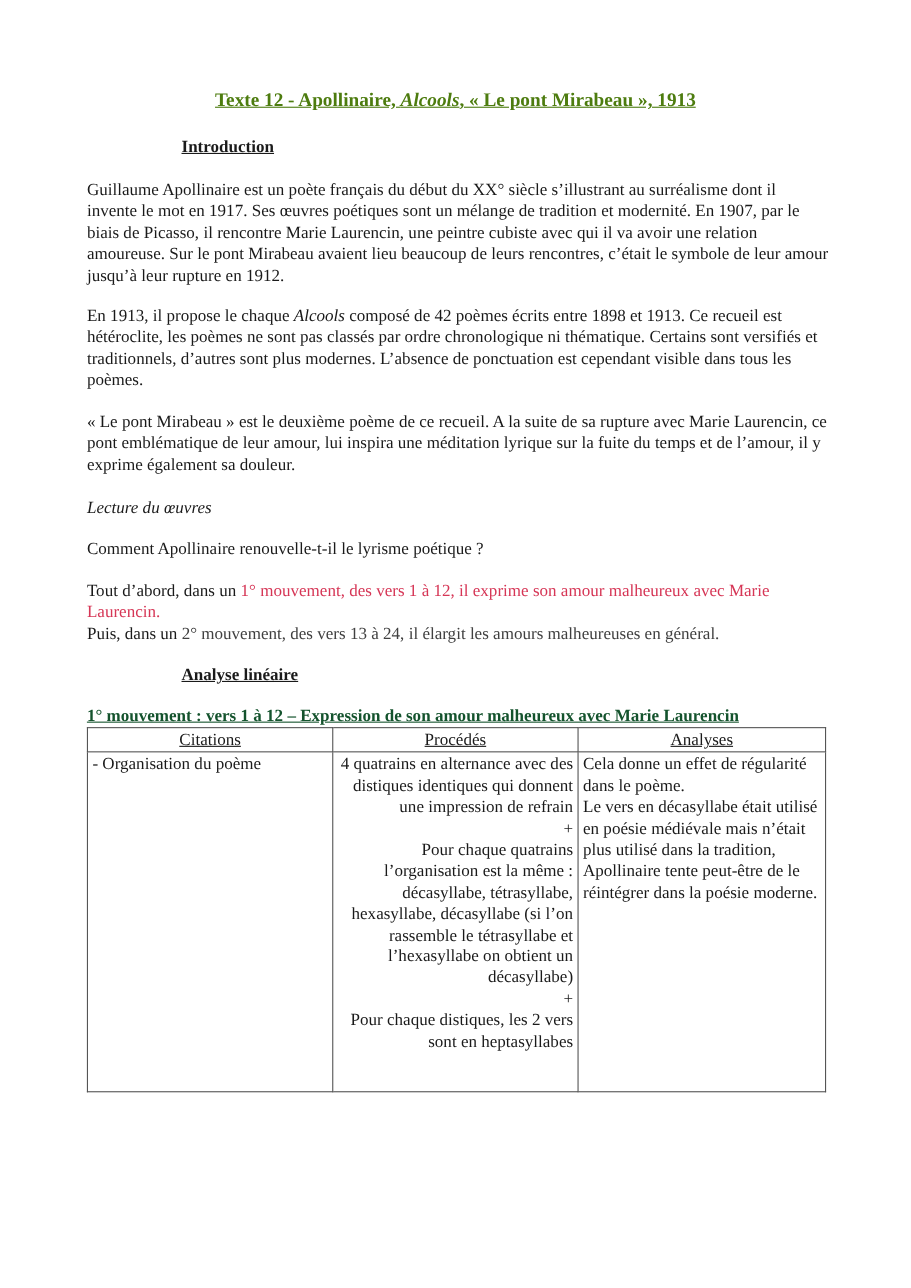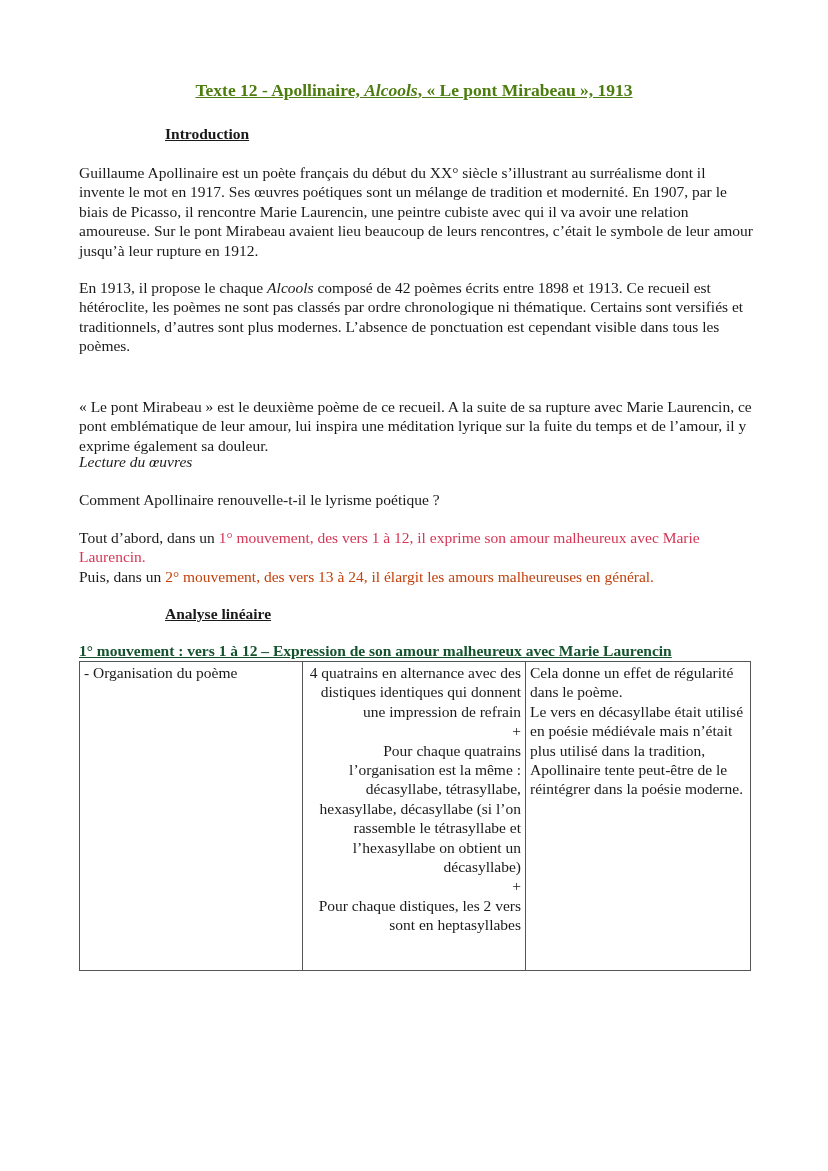--- a/index.html
+++ b/index.html
@@ -14,21 +14,21 @@
     font-weight: bold; font-size: 17.5px; color: #4d7c0f; text-decoration: underline;
   }
   .title i { font-style: italic; }
   .heading {
     position: absolute; left: 50px; font-weight: bold; font-size: 15.5px;
     text-decoration: underline; color: #1a1a1a; margin-left: 36px;
   }
   .para { position: absolute; left: 0; width: 675px; line-height: 19.4px; margin: 0; }
   .para i { font-style: italic; }
   .red { color: #d63656; }
-  .green { color: #c2410c; }
+  .green { color: #404040; }
   .mvt-title {
     position: absolute; left: 0; top: 642px; font-weight: bold; font-size: 15.5px;
     color: #14532d; text-decoration: underline; white-space: nowrap;
   }
   table.analysis {
     position: absolute; left: 0; top: 661px; width: 671px;
     border-collapse: collapse; table-layout: fixed; font-size: 15.5px;
   }
   table.analysis td, table.analysis th {
     border: 1px solid #555; vertical-align: top; padding: 1px 4px;
@@ -47,41 +47,46 @@
 <div class="page">
 
   <div class="title"><span>Texte 12 - Apollinaire, </span><i>Alcools</i><span>, « Le pont Mirabeau », 1913</span></div>
 
   <div class="heading" style="top:125px;">Introduction</div>
 
   <p class="para" style="top:163px;">Guillaume Apollinaire est un poète français du début du XX° siècle s’illustrant au surréalisme dont il invente le mot en 1917. Ses œuvres poétiques sont un mélange de tradition et modernité. En 1907, par le biais de Picasso, il rencontre Marie Laurencin, une peintre cubiste avec qui il va avoir une relation amoureuse. Sur le pont Mirabeau avaient lieu beaucoup de leurs rencontres, c’était le symbole de leur amour jusqu’à leur rupture en 1912.</p>
 
   <p class="para" style="top:278px;"><span>En 1913, il propose le chaque </span><i>Alcools</i><span> composé de 42 poèmes écrits entre 1898 et 1913. Ce recueil est hétéroclite, les poèmes ne sont pas classés par ordre chronologique ni thématique. Certains sont versifiés et traditionnels, d’autres sont plus modernes. L’absence de ponctuation est cependant visible dans tous les poèmes.</span></p>
 
-  <p class="para" style="top:374px;margin-top:23px;">« Le pont Mirabeau » est le deuxième poème de ce recueil. A la suite de sa rupture avec Marie Laurencin, ce pont emblématique de leur amour, lui inspira une méditation lyrique sur la fuite du temps et de l’amour, il y exprime également sa douleur.</p>
+  <p class="para" style="top:374px;">« Le pont Mirabeau » est le deuxième poème de ce recueil. A la suite de sa rupture avec Marie Laurencin, ce pont emblématique de leur amour, lui inspira une méditation lyrique sur la fuite du temps et de l’amour, il y exprime également sa douleur.</p>
 
   <p class="para" style="top:452px;"><i>Lecture du œuvres</i></p>
 
   <p class="para" style="top:490px;">Comment Apollinaire renouvelle-t-il le lyrisme poétique ?</p>
 
   <p class="para" style="top:528px;"><span>Tout d’abord, dans un </span><span class="red">1° mouvement, des vers 1 à 12, il exprime son amour malheureux avec Marie Laurencin.</span></p>
 
   <p class="para" style="top:567px;"><span>Puis, dans un </span><span class="green">2° mouvement, des vers 13 à 24, il élargit les amours malheureuses en général.</span></p>
 
   <div class="heading" style="top:605px;">Analyse linéaire</div>
 
   <div class="mvt-title">1° mouvement : vers 1 à 12 – Expression de son amour malheureux avec Marie Laurencin</div>
 
   <table class="analysis">
     <colgroup>
         <col class="c1">
         <col class="c2">
         <col class="c3">
       </colgroup>
     <tbody>
+        <tr>
+      <th>Citations</th>
+      <th>Procédés</th>
+      <th>Analyses</th>
+    </tr>
     <tr class="r1">
       <td>- Organisation du poème</td>
       <td class="center">
         <span class="cell-line">4 quatrains en alternance avec des distiques identiques qui donnent une impression de refrain</span>
         <span class="cell-line">+</span>
         <span class="cell-line">Pour chaque quatrains l’organisation est la même : décasyllabe, tétrasyllabe, hexasyllabe, décasyllabe (si l’on rassemble le tétrasyllabe et l’hexasyllabe on obtient un décasyllabe)</span>
         <span class="cell-line">+</span>
         <span class="cell-line">Pour chaque distiques, les 2 vers sont en heptasyllabes</span>
       </td>
       <td>

